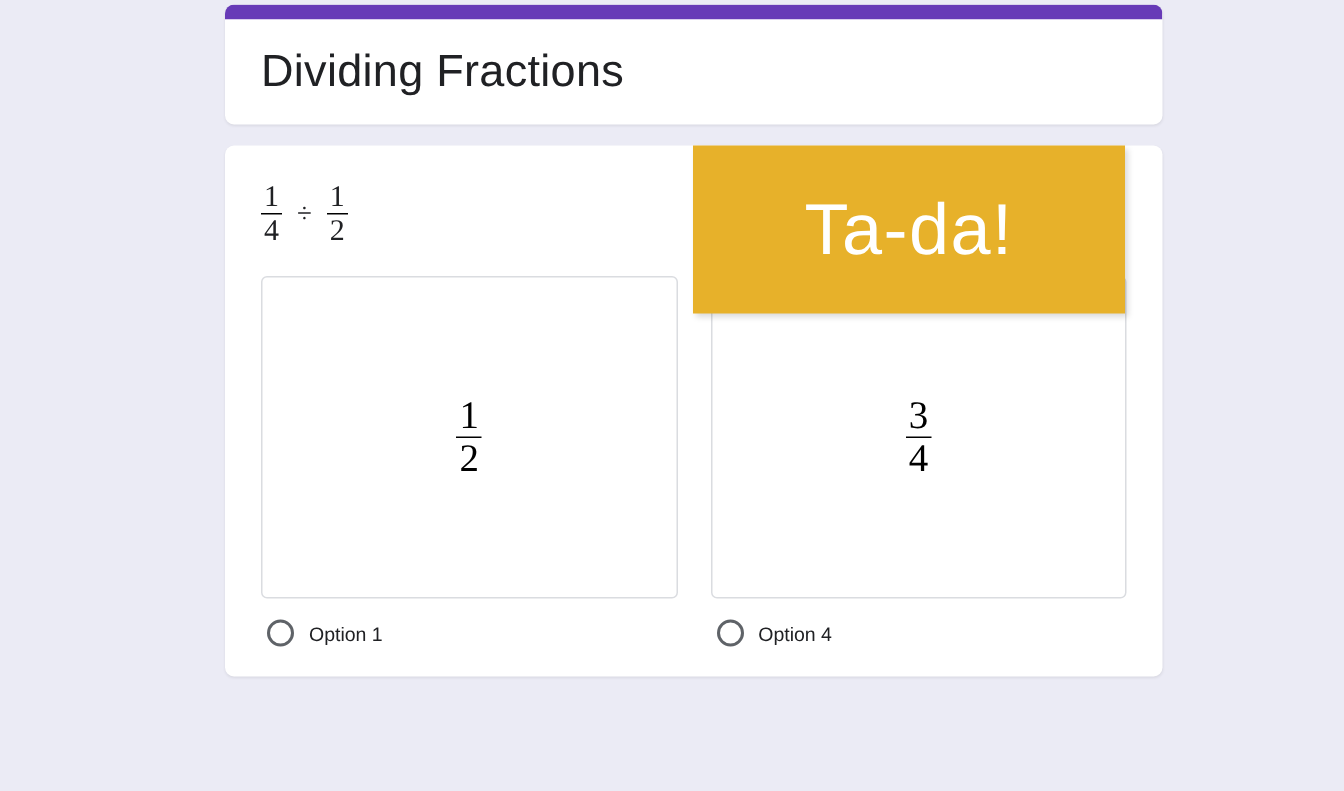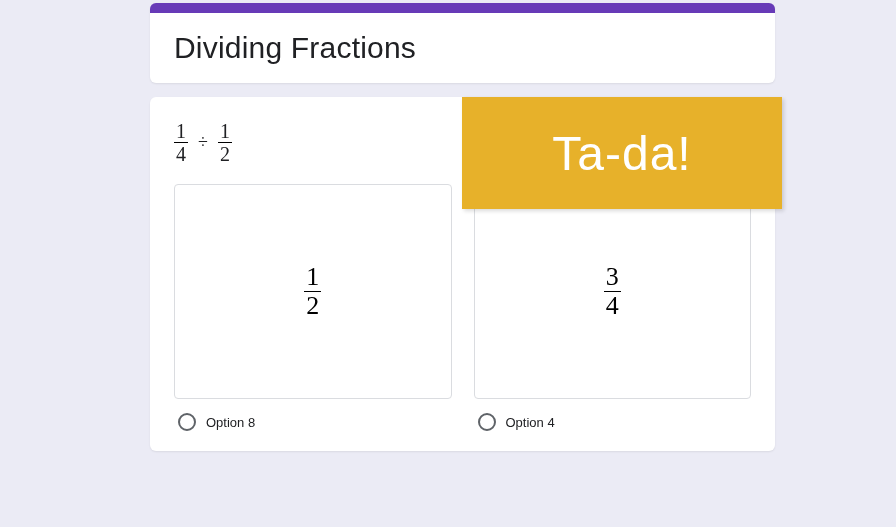--- a/index.html
+++ b/index.html
@@ -113,21 +113,21 @@
     }
     .option-label {
       font-size: 13px;
       color: #202124;
       font-family: Arial, sans-serif;
     }
     .tada-overlay {
       position: absolute;
       top: 97px;
       left: 462px;
-      width: 320px;
+      width: 288px;
       height: 112px;
       background: #e7b12a;
       display: flex;
       align-items: center;
       justify-content: center;
       box-shadow: 2px 2px 4px rgba(0,0,0,0.15);
     }
     .tada-text {
       font-size: 48px;
       color: #fff;
@@ -166,21 +166,21 @@
       <div class="option-col">
         <div class="option-imgbox">
           <span class="fraction option-fraction">
             <span class="num">1</span>
             <span class="bar"></span>
             <span class="den">2</span>
           </span>
         </div>
         <div class="option-radio-row">
           <span class="radio-circle"></span>
-          <span class="option-label">Option 8</span>
+          <span class="option-label">Option 1</span>
         </div>
       </div>
 
       <div class="option-col">
         <div class="option-imgbox">
           <span class="fraction option-fraction">
             <span class="num">3</span>
             <span class="bar"></span>
             <span class="den">4</span>
           </span>

